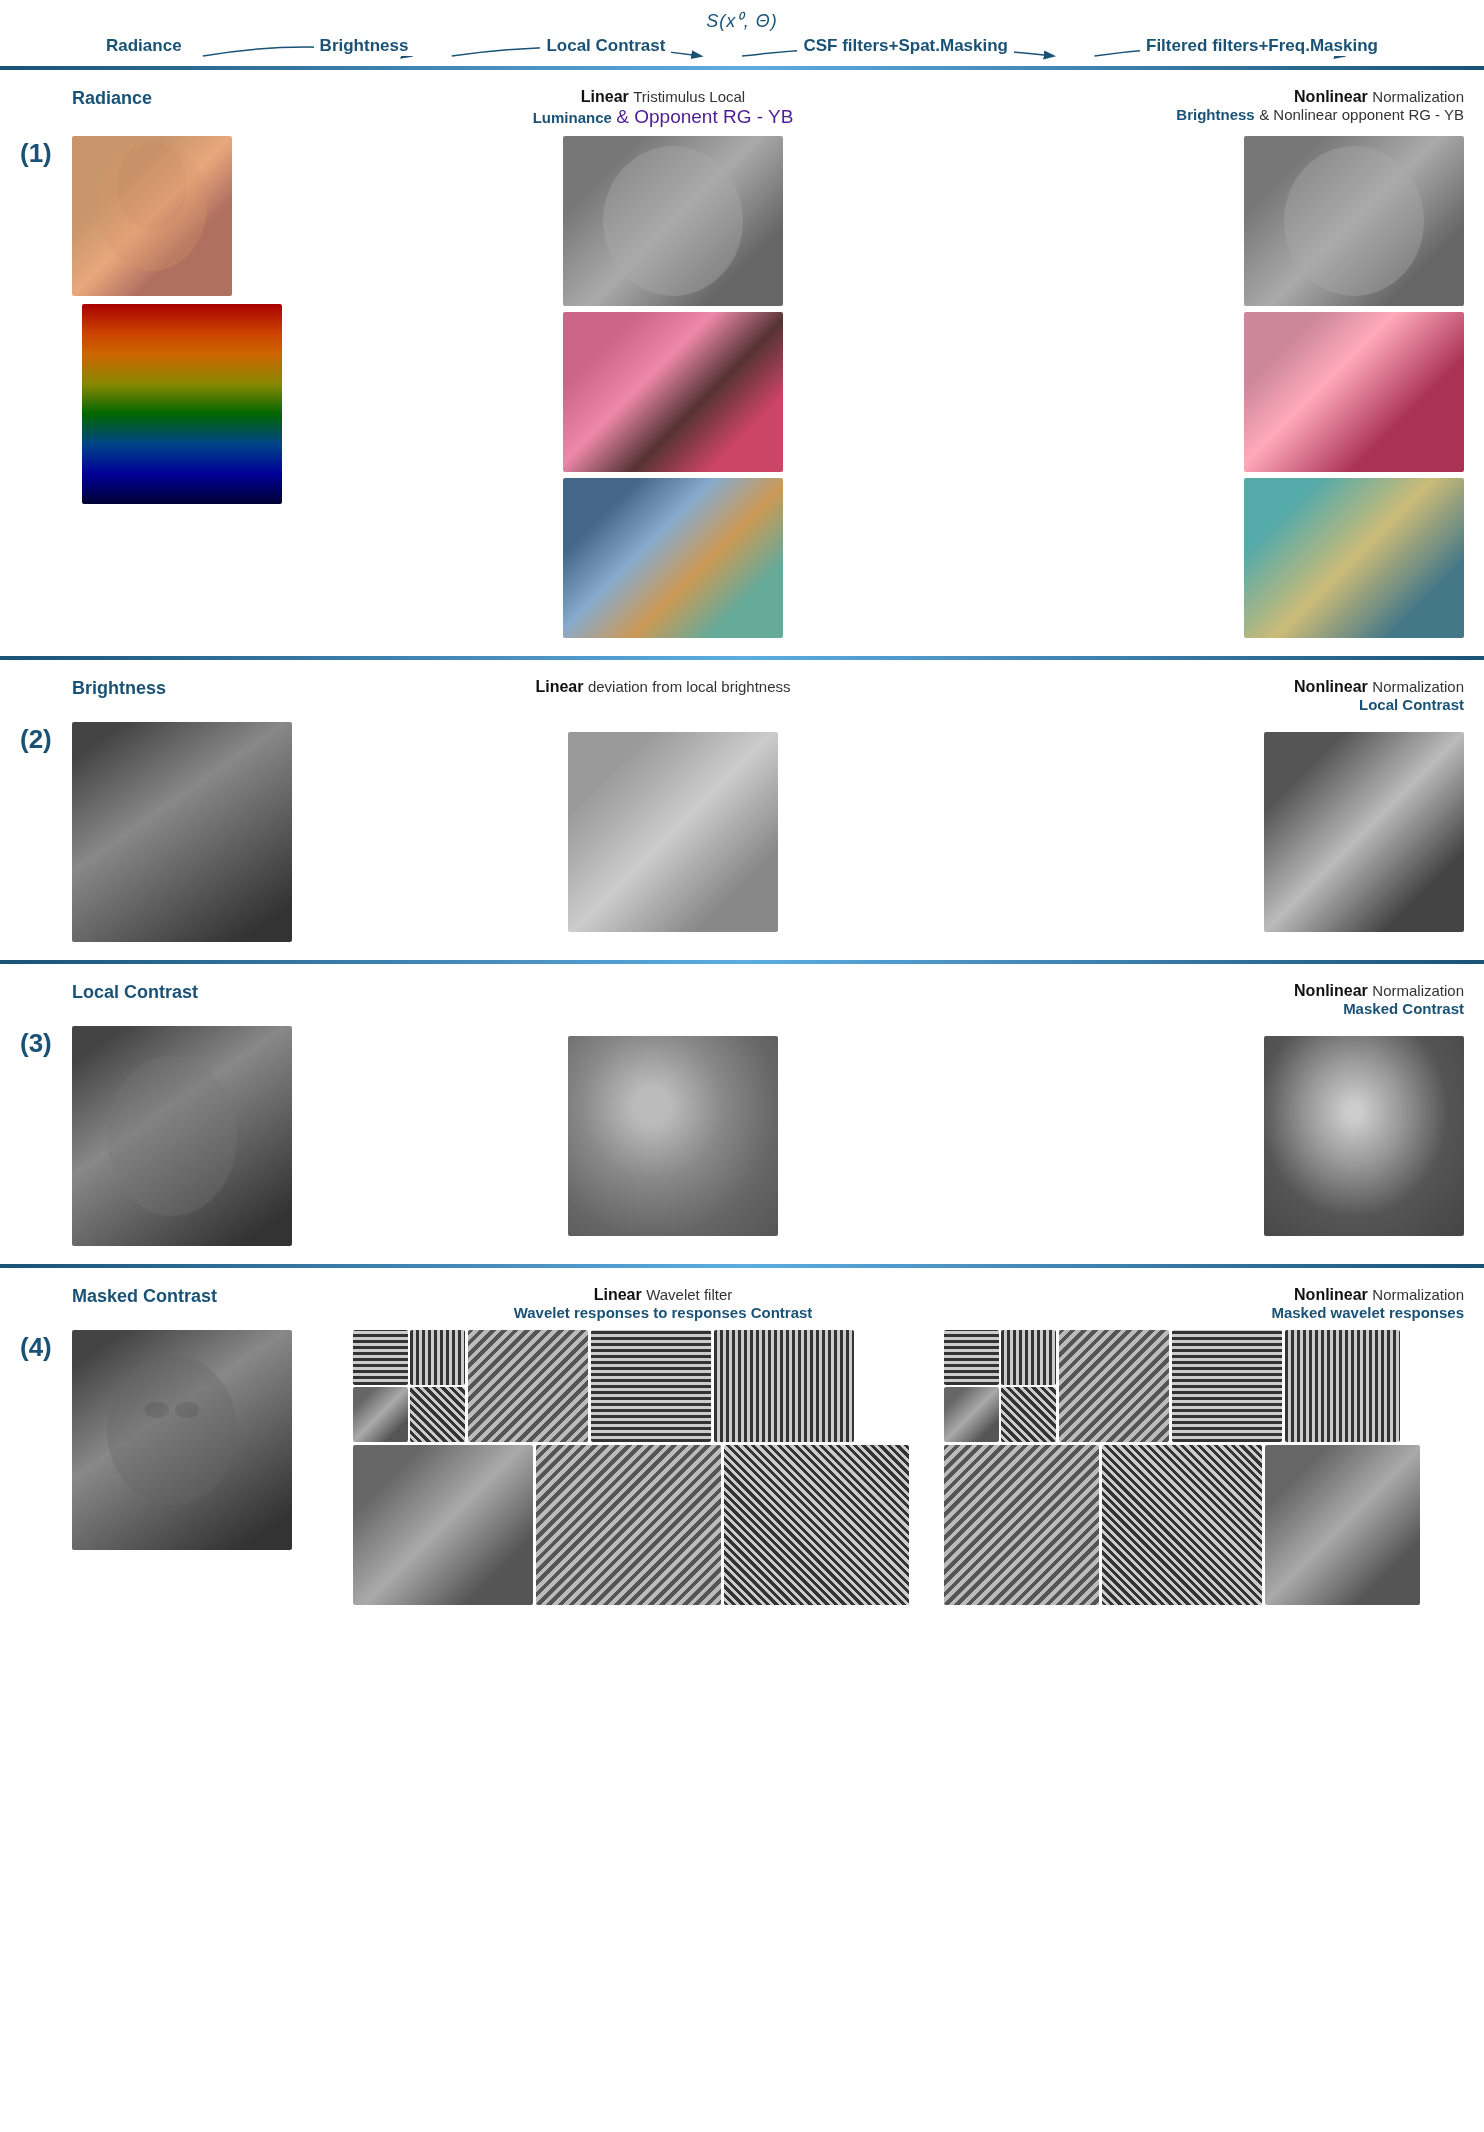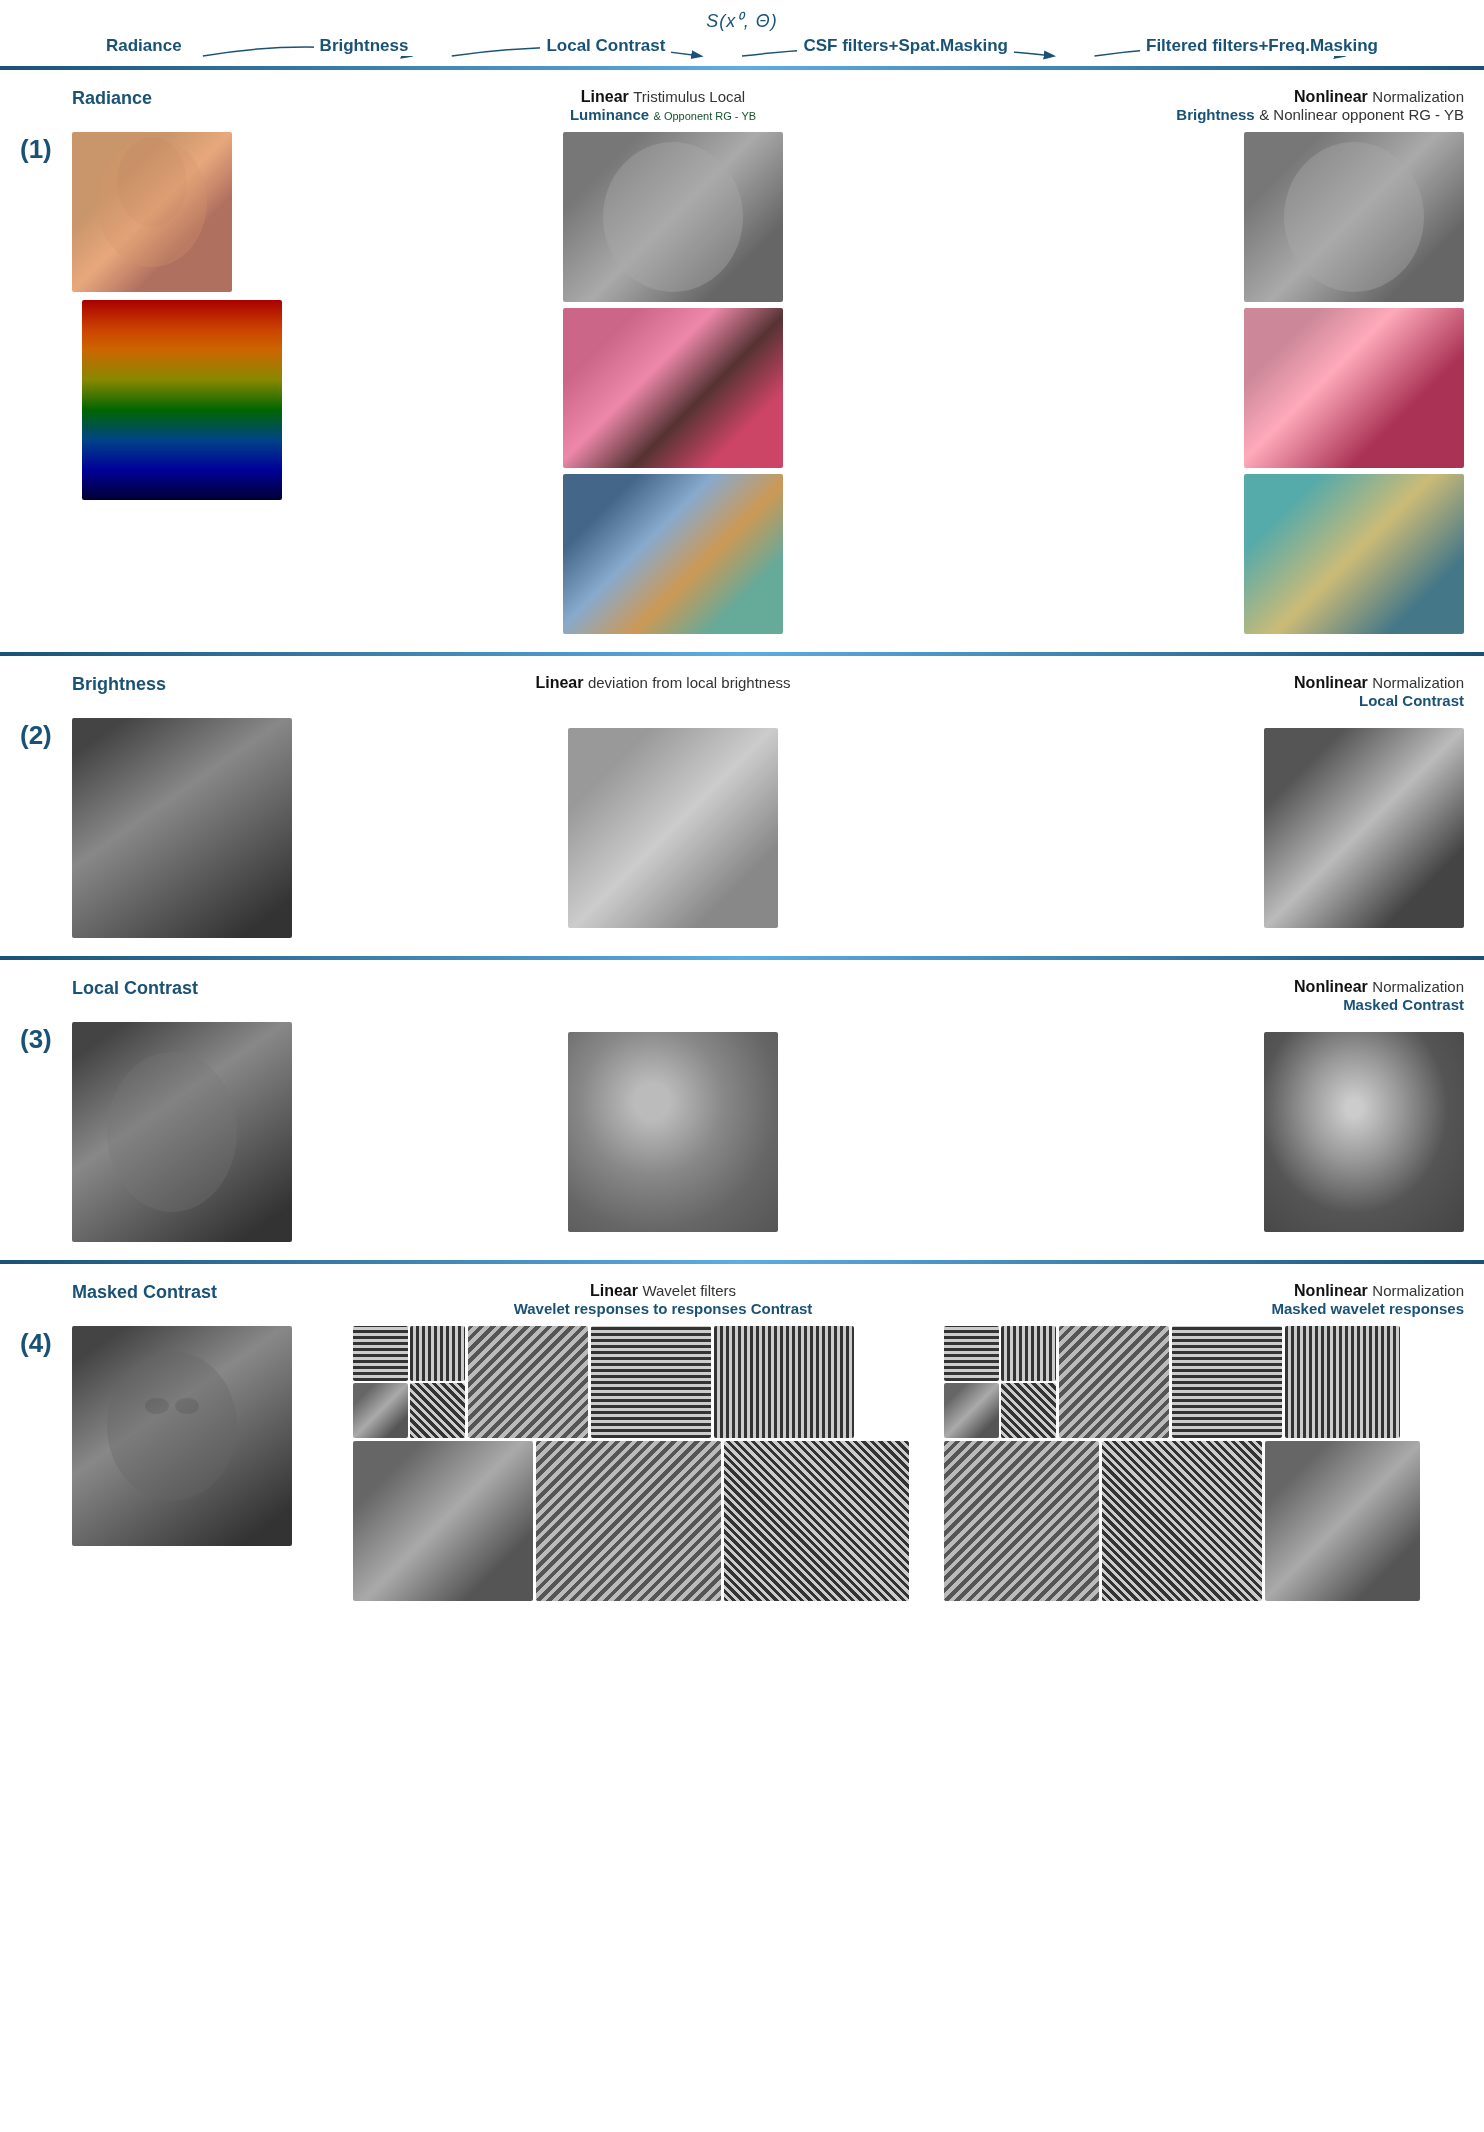--- a/index.html
+++ b/index.html
@@ -182,21 +182,21 @@
 
       <div style="flex:0 0 270px;">
         <span style="font-size:18px;font-weight:bold;color:#1a5276;">Radiance</span>
       </div>
 
       <div style="flex:0 0 400px;text-align:center;">
         <span style="font-size:16px;font-weight:bold;color:#111;">Linear</span>
         <span style="font-size:15px;color:#333;">Tristimulus Local</span>
         <br>
         <span style="font-size:15px;font-weight:bold;color:#1a5276;">Luminance</span>
-        <span style="font-size:11px;color:#14532d;"> &amp; Opponent RG - YB</span>
+        <span style="font-size:19px;color:#4c1d95;"> &amp; Opponent RG - YB</span>
       </div>
 
       <div style="flex:0 0 480px;text-align:right;">
         <span style="font-size:16px;font-weight:bold;color:#111;">Nonlinear</span>
         <span style="font-size:15px;color:#333;">Normalization</span>
         <br>
         <span style="font-size:15px;font-weight:bold;color:#1a5276;">Brightness</span>
         <span style="font-size:15px;color:#333;"> &amp; Nonlinear opponent RG - YB</span>
       </div>
     </div>
@@ -334,21 +334,21 @@
 <div class="section">
 
   <div style="display:flex;align-items:flex-start;padding-left:0;">
     <div style="min-width:52px;"></div>
     <div style="flex:1;display:flex;justify-content:space-between;align-items:flex-start;">
       <div style="flex:0 0 270px;">
         <span style="font-size:18px;font-weight:bold;color:#1a5276;">Masked Contrast</span>
       </div>
       <div style="flex:0 0 400px;text-align:center;">
         <span style="font-size:16px;font-weight:bold;color:#111;">Linear</span>
-        <span style="font-size:15px;color:#333;">Wavelet filters</span>
+        <span style="font-size:15px;color:#333;">Wavelet filter</span>
         <br>
         <span style="font-size:15px;font-weight:bold;color:#1a5276;">Wavelet responses to responses Contrast</span>
       </div>
       <div style="flex:0 0 480px;text-align:right;">
         <span style="font-size:16px;font-weight:bold;color:#111;">Nonlinear</span>
         <span style="font-size:15px;color:#333;">Normalization</span>
         <br>
         <span style="font-size:15px;font-weight:bold;color:#1a5276;">Masked wavelet responses</span>
       </div>
     </div>

